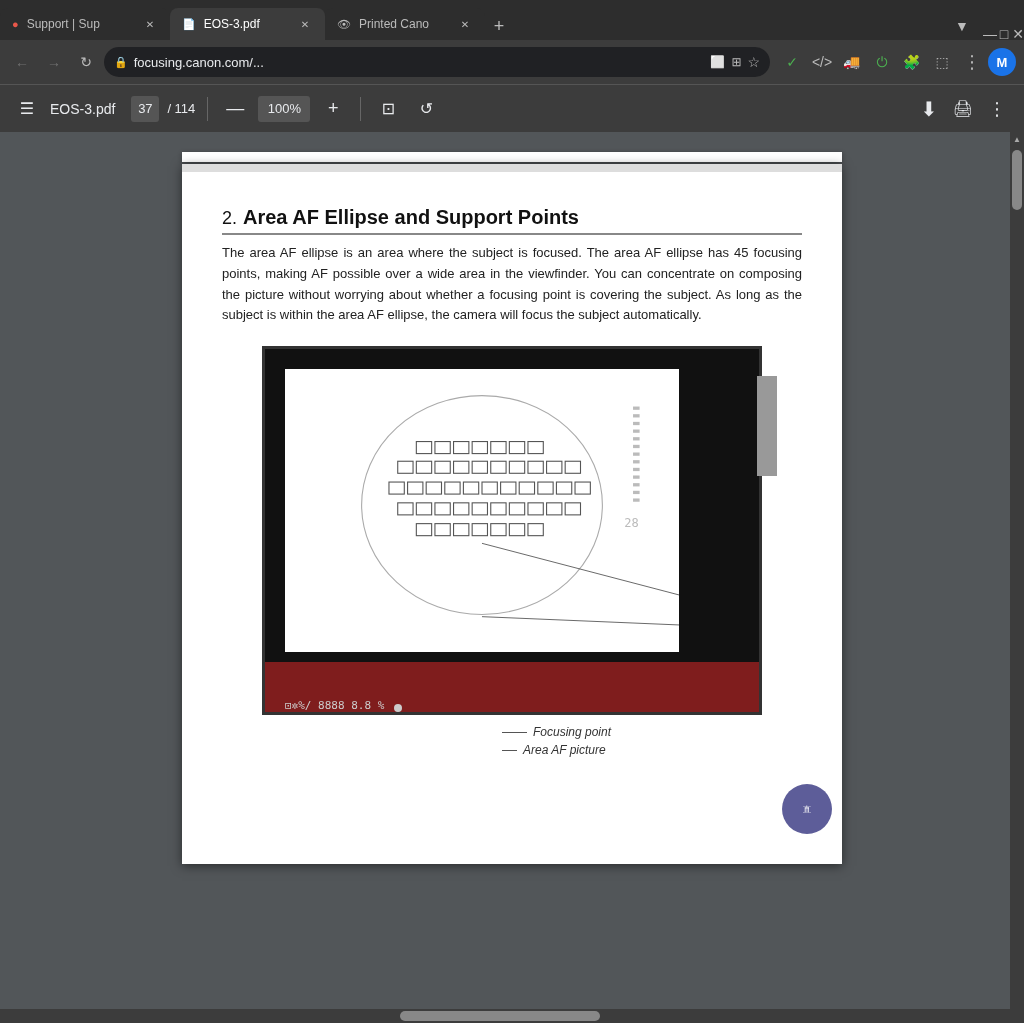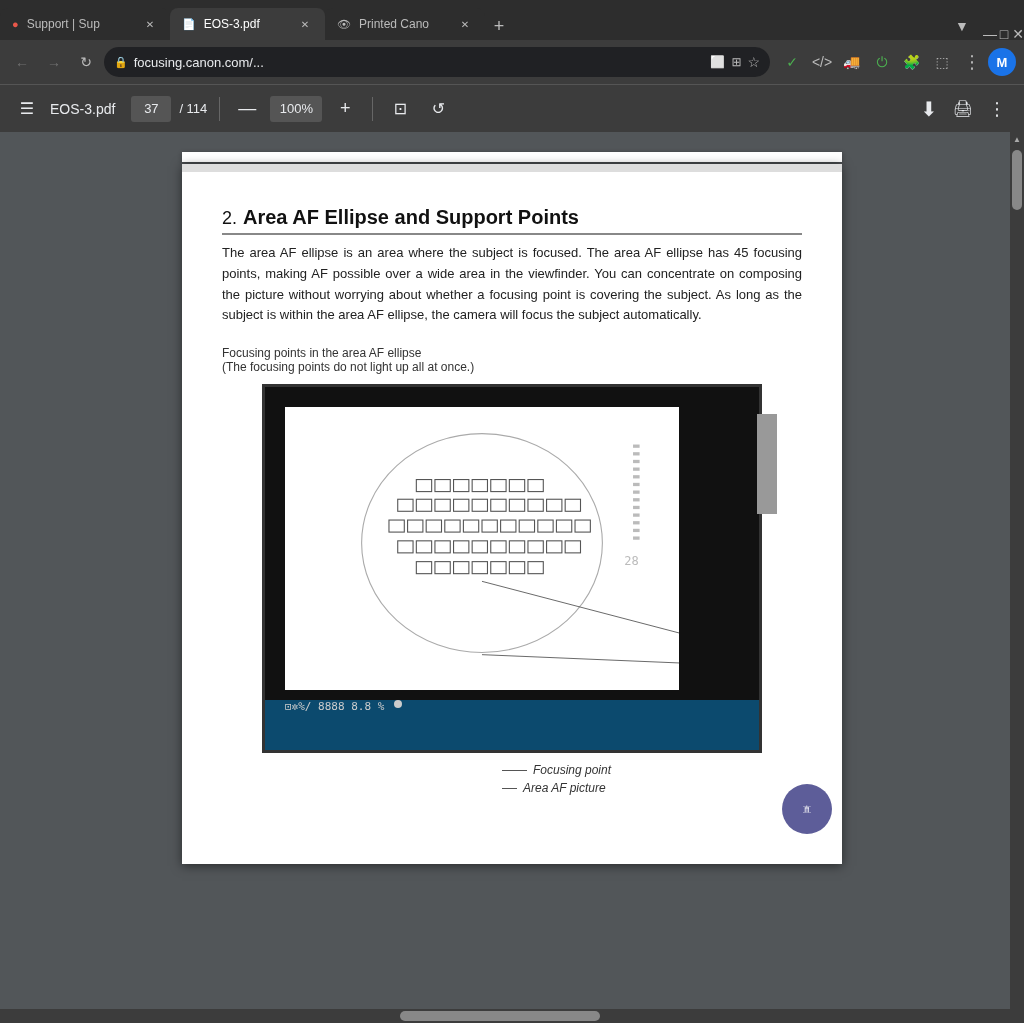--- a/index.html
+++ b/index.html
@@ -134,21 +134,21 @@
       color: #e8eaed;
       font-size: 14px;
       margin-right: 8px;
     }
     .pdf-page-input {
       background: #555;
       border: none;
       border-radius: 3px;
       color: #e8eaed;
       font-size: 13px;
-      width: 40px;
+      width: 28px;
       height: 26px;
       text-align: center;
       outline: none;
     }
     .pdf-page-total {
       color: #e8eaed;
       font-size: 13px;
     }
     .pdf-divider {
       width: 1px;
@@ -315,23 +315,23 @@
       background: white;
     }
 
     
     .vf-bottom-bar {
       position: absolute;
       bottom: 0;
       left: 0;
       right: 0;
       height: 50px;
-      background: #0c4a6e;
-      display: flex;
-      align-items: flex-start;
+      background: #7f1d1d;
+      display: flex;
+      align-items: flex-end;
       padding: 0 20px;
       gap: 6px;
     }
     .vf-bottom-dot {
       width: 8px;
       height: 8px;
       background: #ccc;
       border-radius: 50%;
       margin-left: 4px;
     }
@@ -466,24 +466,20 @@
         <div class="pdf-page-top-strip"></div>
 
         <div style="margin-top:12px;">
           <div class="section-heading">
             <span class="section-num">2.</span>
             <span>Area AF Ellipse and Support Points</span>
           </div>
 
           <p class="body-text">The area AF ellipse is an area where the subject is focused. The area AF ellipse has 45 focusing points, making AF possible over a wide area in the viewfinder. You can concentrate on composing the picture without worrying about whether a focusing point is covering the subject. As long as the subject is within the area AF ellipse, the camera will focus the subject automatically.</p>
 
-          <div class="figure-caption">
-            <div>Focusing points in the area AF ellipse</div>
-            <div>(The focusing points do not light up all at once.)</div>
-          </div>
 
           <div class="viewfinder-container">
             <div style="position:relative;">
               <div class="viewfinder">
 
                 <div class="vf-inner">
 
                   <svg width="100%" height="100%" viewBox="0 0 360 250" style="position:absolute;top:0;left:0;">
 
                     <ellipse cx="180" cy="120" rx="110" ry="100" fill="none" stroke="#aaa" stroke-width="1"></ellipse>

